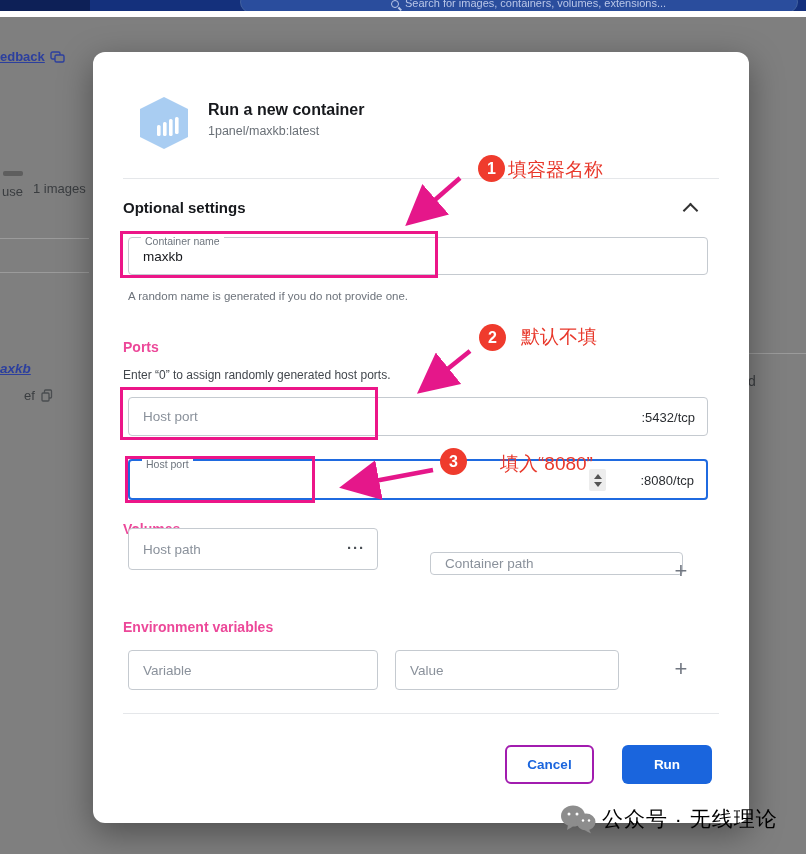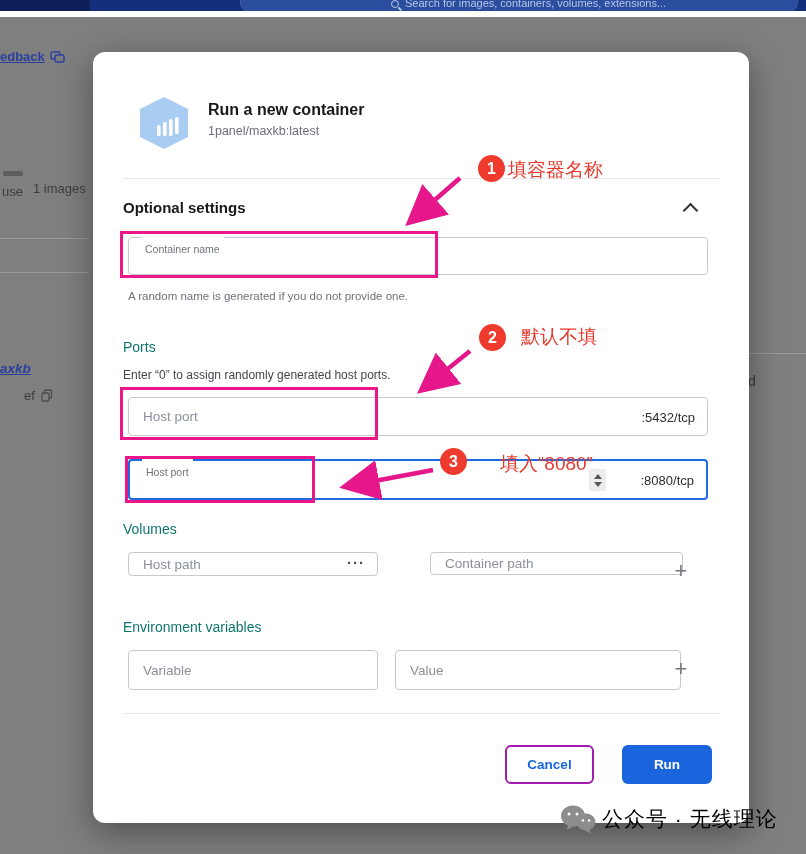--- a/index.html
+++ b/index.html
@@ -24,32 +24,32 @@
   .bg-link { color:#2c3f9e; text-decoration:underline; font-size:13px; font-weight:700; }
   .bg-text { color:#3a3d40; font-size:13px; }
   .bg-divider { background:#9b9b9b; height:1px; }
 
   
   .modal { position:absolute; left:93px; top:52px; width:656px; height:771px;
            background:#ffffff; border-radius:12px; box-shadow:0 10px 34px rgba(0,0,0,.38); z-index:2; }
   .m-title { font-size:16px; font-weight:700; color:#17191d; }
   .m-sub { font-size:12.5px; color:#6a7077; }
   .h-section { font-size:15px; font-weight:700; color:#17191d; }
-  .h-label { font-size:14px; font-weight:400; color:#0f766e; }
+  .h-label { font-size:14px; font-weight:700; color:#ec4899; }
   .helper { font-size:11.5px; color:#6d737b; }
   .helper-dark { font-size:12px; color:#42474d; }
   .divider { background:#e5e7ea; height:1px; }
 
   .field { position:absolute; background:#fff; border:1px solid #c5cad0; border-radius:4px; }
   .field input { border:none; outline:none; background:transparent; width:100%; height:100%;
                  font-family:"Liberation Sans", sans-serif; font-size:13.5px; color:#17191d;
                  padding:0 14px; }
   .field input::placeholder { color:#8a919b; opacity:1; }
   .field.focused { border:2px solid #1f6ae0; }
-  .float-label { position:absolute; top:-7px; left:12px; background:#fff; padding:12px 4px;
+  .float-label { position:absolute; top:-7px; left:12px; background:#fff; padding:4px 4px;
                  font-size:10.5px; color:#6e757e; line-height:13px; }
   .adorn { position:absolute; right:12px; top:50%; transform:translateY(-50%);
            font-size:13px; color:#2a2d31; }
   .more-dots { position:absolute; right:12px; top:50%; transform:translateY(-58%);
            font-size:15px; font-weight:700; color:#4a4f55; letter-spacing:1px; }
   .plus { font-size:22px; color:#717781; line-height:24px; text-align:center; width:24px; height:24px; }
 
   .spinner { position:absolute; width:17px; height:22px; background:#ededed; border-radius:2px;
              display:flex; flex-direction:column; align-items:center; justify-content:center; gap:3px; }
   .tri-up { width:0; height:0; border-left:4px solid transparent; border-right:4px solid transparent;
@@ -149,34 +149,34 @@
     <span class="float-label">Host port</span>
     <input type="text" style="width: 430px;" value="">
     <span class="adorn">:8080/tcp</span>
   </div>
   <div class="spinner" style="left:496px;top:417px;position:absolute;">
     <span class="tri-up"></span>
     <span class="tri-down"></span>
   </div>
 
   <div class="abs h-label" style="left:30px;top:469px;">Volumes</div>
-  <div class="field" style="left:35px;top:500px;width:250px;height:24px;">
+  <div class="field" style="left:35px;top:476px;width:250px;height:42px;">
     <input type="text" style="width: 200px;" placeholder="Host path">
     <span class="more-dots">···</span>
   </div>
   <div class="field" style="left:302px;top:500px;width:253px;height:23px;margin-left:35px;">
     <input type="text" placeholder="Container path" style="">
   </div>
   <div class="abs plus" style="left:576px;top:507px;">+</div>
 
   <div class="abs h-label" style="left:30px;top:567px;">Environment variables</div>
   <div class="field" style="left:35px;top:598px;width:250px;height:40px;text-decoration:underline;">
     <input type="text" placeholder="Variable" style="">
   </div>
-  <div class="field" style="left:302px;top:598px;width:286px;height:40px;">
+  <div class="field" style="left:302px;top:598px;width:224px;height:40px;">
     <input type="text" placeholder="Value" style="">
   </div>
   <div class="abs plus" style="left:576px;top:605px;">+</div>
 
   <div class="abs divider" style="left:30px;top:661px;width:596px;"></div>
 
   <button class="btn btn-cancel" style="left:412px;top:693px;width:89px;height:39px;font-family:inherit;">Cancel</button>
   <button class="btn btn-run" style="left:529px;top:693px;width:90px;height:39px;font-family:inherit;">Run</button>
 </div>
 

